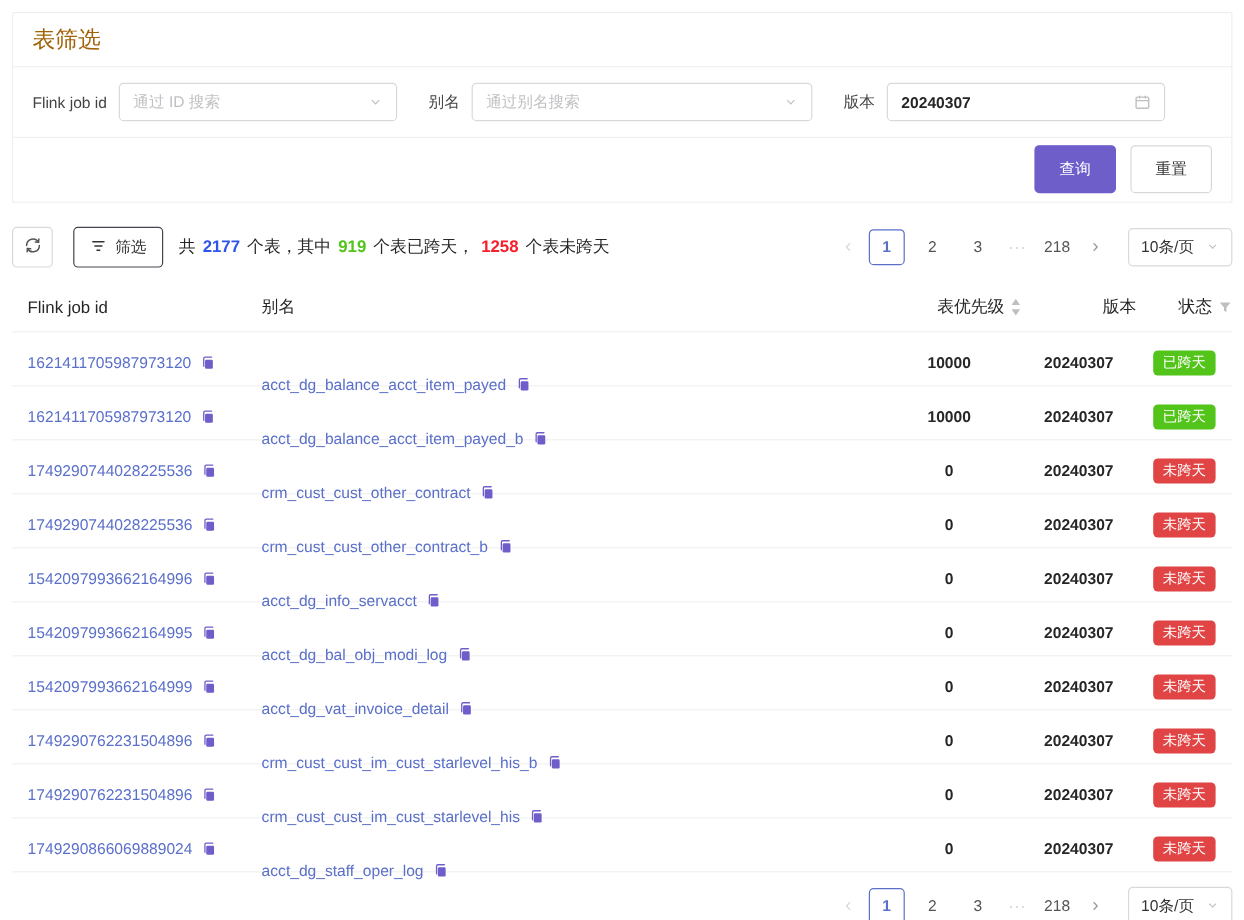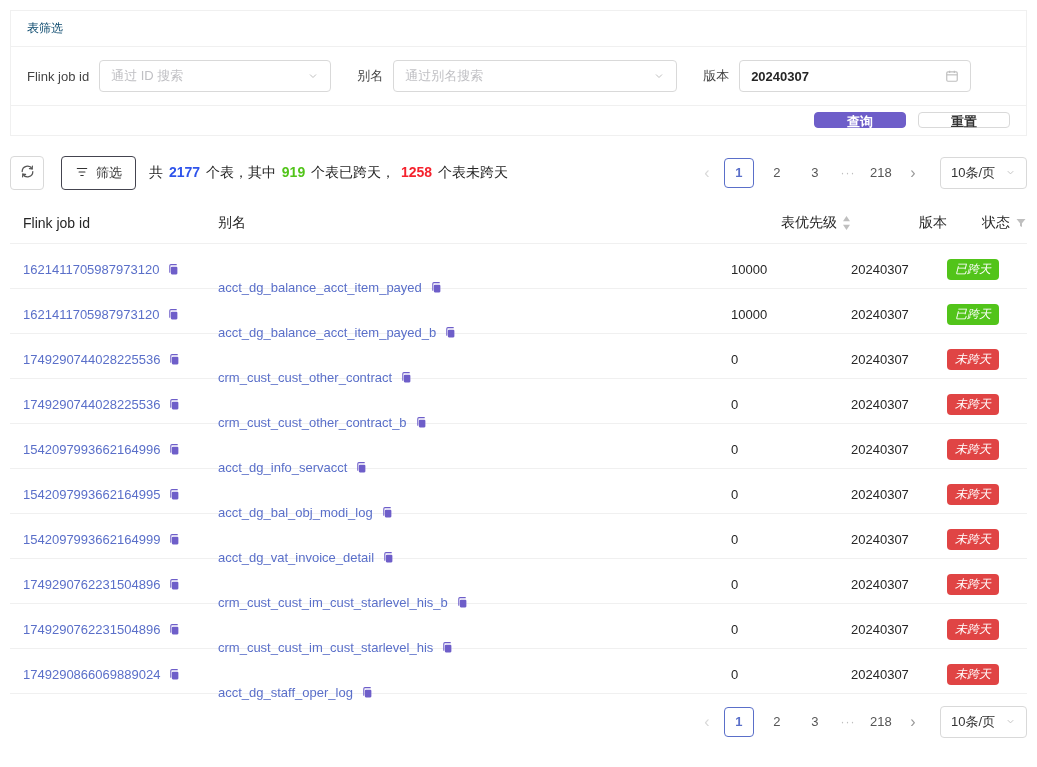--- a/index.html
+++ b/index.html
@@ -10,37 +10,37 @@
   *{box-sizing:border-box;margin:0;padding:0;}
   html,body{background:#fff;}
   body{
     width:1037px;height:767px;overflow:hidden;
     font-family:"Liberation Sans","DejaVu Sans",sans-serif;color:#333;
   }
   .page{padding:10px 10px 0;}
 
   
   .filter-card{border:1px solid var(--border);}
-  .card-title{font-size:12px;color:#0c4a6e;padding:9px 16px;border-bottom:1px solid var(--border);}
+  .card-title{font-size:19px;color:#a16207;padding:9px 16px;border-bottom:1px solid var(--border);}
   .filter-row{display:flex;align-items:center;padding:13px 16px;border-bottom:1px solid var(--border);}
   .field{display:flex;align-items:center;}
   .field + .field{margin-left:26px;}
   .field-label{font-size:13px;color:#444;margin-right:10px;white-space:nowrap;}
   .select,.date-input{
     display:flex;align-items:center;justify-content:space-between;gap:19px;
     height:32px;border:1px solid var(--input-border);border-radius:4px;
     padding:0 11px;background:#fff;cursor:pointer;
   }
   .sel-id{width:232px;} .sel-alias{width:284px;} .date-input{width:232px;}
   .placeholder{font-size:13px;color:var(--placeholder);white-space:nowrap;}
   .date-value{font-size:13px;color:#262626;font-weight:600;}
   .chev,.cal{display:flex;align-items:center;}
   .btn-row{display:flex;justify-content:flex-end;gap:12px;padding:6px 16px 7px;}
-  .btn{height:16px;padding:0 32px;border-radius:4px;font-size:13px;border:1px solid var(--input-border);
-       background:#fff;color:#333;cursor:pointer;font-family:inherit;font-weight:bold;}
+  .btn{height:40px;padding:0 20px;border-radius:4px;font-size:13px;border:1px solid var(--input-border);
+       background:#fff;color:#333;cursor:pointer;font-family:inherit;}
   .btn-primary{background:var(--primary);border-color:var(--primary);color:#fff;}
 
   
   .toolbar{display:flex;align-items:center;margin-top:20px;}
   .icon-btn{width:34px;height:34px;border:1px solid var(--input-border);border-radius:4px;background:#fff;
             display:flex;align-items:center;justify-content:center;cursor:pointer;}
   .filter-btn{margin-left:17px;height:34px;padding:0 13px;border:1px solid #44444f;border-radius:4px;
               background:#fff;display:flex;align-items:center;gap:7px;font-size:13px;color:#333;
               cursor:pointer;font-family:inherit;}
   .summary{margin-left:13px;font-size:14px;color:#262626;white-space:nowrap;}
@@ -67,22 +67,22 @@
   .thead{height:42px;font-size:14px;color:#262626;font-weight:500;}
   .tr{height:45px;}
   .th{display:flex;align-items:center;gap:5px;}
   .th-c1{padding-left:13px;} .th-c2{padding-left:12px;}
   .th-right{justify-content:flex-end;text-align:center;}
   .td{font-size:13px;color:#262626;}
   .id-cell,.alias-cell{display:flex;align-items:center;gap:7px;}
   .id-cell{padding-left:13px;} .alias-cell{padding-left:12px;margin-top:36px;}
   .link{font-size:13px;color:var(--link);cursor:pointer;white-space:nowrap;}
   .copy{display:flex;align-items:center;color:var(--primary);cursor:pointer;}
-  .num-cell{text-align:left;}
-  .status-cell{display:flex;justify-content:flex-start;font-style:italic;}
+  .num-cell{text-align:center;font-weight:bold;}
+  .status-cell{display:flex;justify-content:center;}
   .badge{display:inline-block;padding:3px 8px;border-radius:4px;font-size:12px;color:#fff;line-height:1.3;
          white-space:nowrap;}
   .badge-green{background:var(--badge-green);} .badge-red{background:var(--badge-red);}
   .sort-icon,.funnel-icon{display:flex;align-items:center;cursor:pointer;}
 
   
   .footer{display:flex;align-items:center;justify-content:flex-end;margin-top:12px;padding-bottom:10px;}
 </style>
 </head>
 <body>

